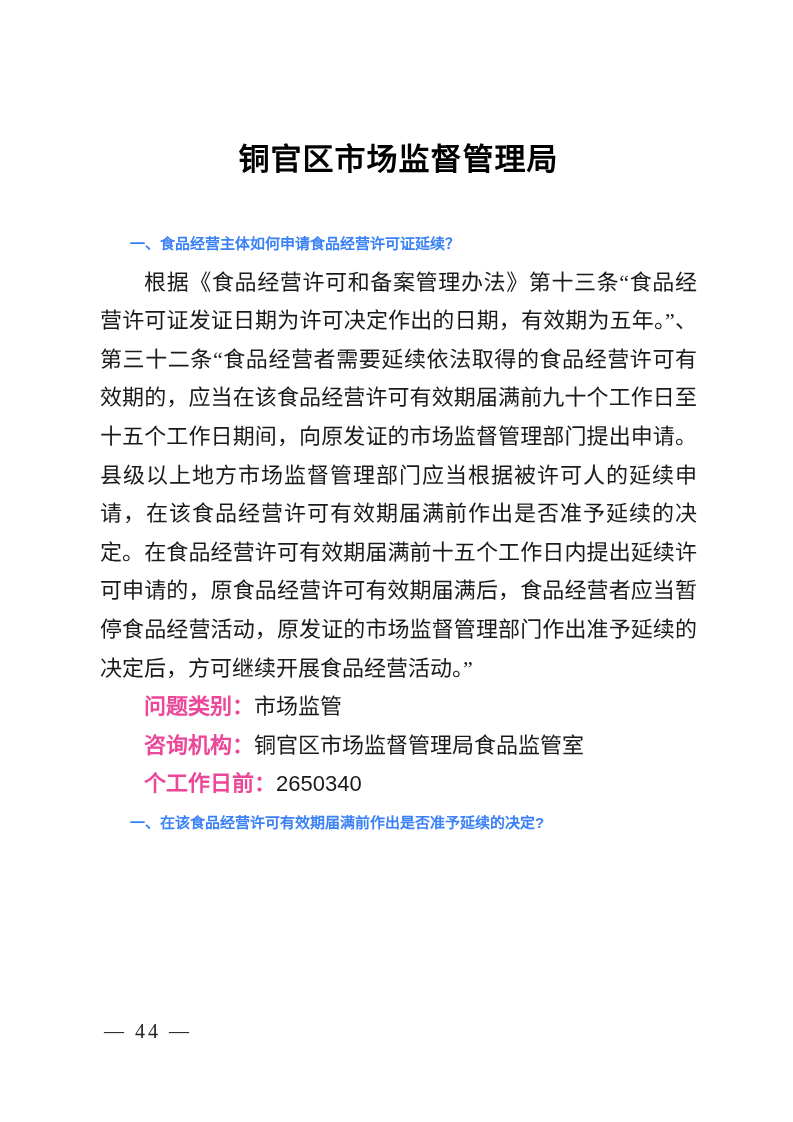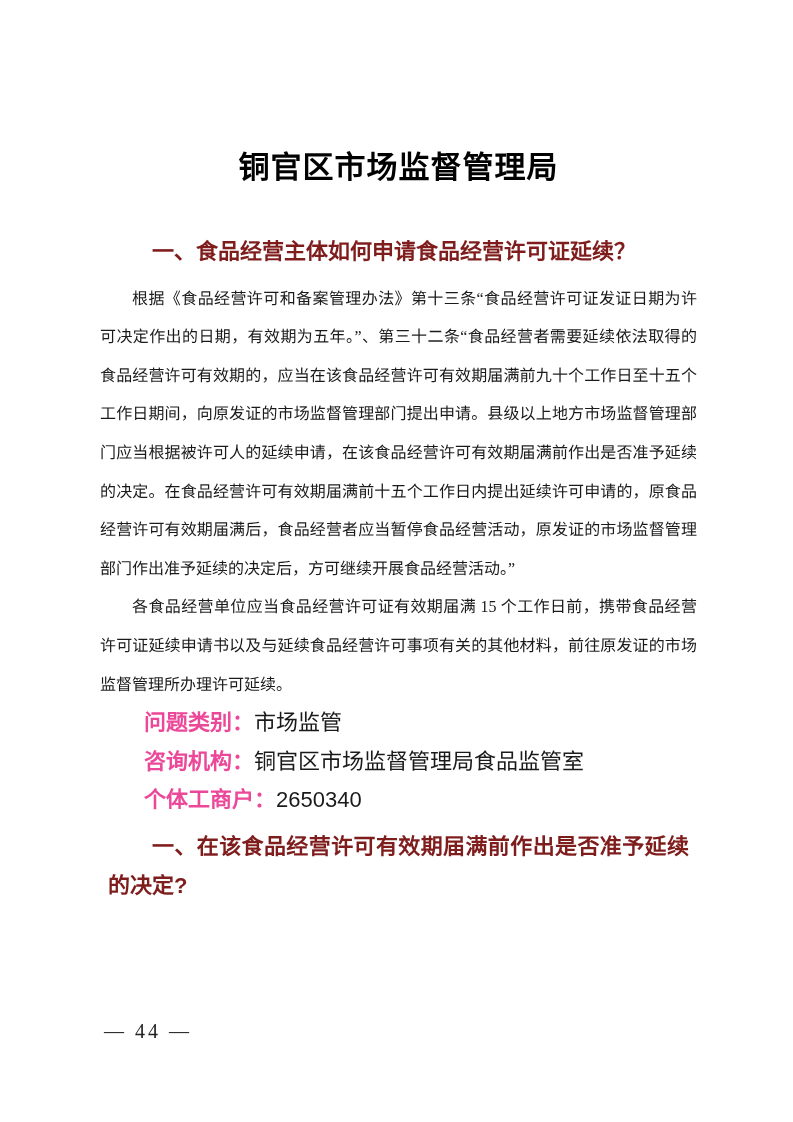--- a/index.html
+++ b/index.html
@@ -11,49 +11,49 @@
     position: relative;
     width: 793px;
     height: 1122px;
     background: #ffffff;
     color: #151515;
     overflow: hidden;
   }
   .content {
     position: absolute;
     left: 100px;
-    top: 8px;
+    top: 0;
     width: 597px;
   }
   .doc-title {
     margin: 140px 0 45px 0;
     text-align: center;
     font-family: "Liberation Serif", serif;
     font-weight: 700;
     font-size: 31px;
     line-height: 40px;
     letter-spacing: 1px;
     color: #000000;
   }
   .q-heading {
-    margin: 8px;
+    margin: 0;
     font-family: "Liberation Sans", sans-serif;
     font-weight: 700;
-    font-size: 22px;
+    font-size: 15px;
     line-height: 38.6px;
     text-indent: 2em;
     text-align: justify;
     text-justify: inter-ideograph;
     line-break: strict;
-    color: #7f1d1d;
+    color: #3b82f6;
   }
   .para {
     margin: 0;
     font-family: "Liberation Serif", serif;
-    font-size: 16px;
+    font-size: 22px;
     line-height: 38.6px;
     text-indent: 2em;
     text-align: justify;
     text-justify: inter-ideograph;
     line-break: strict;
     color: #1a1a1a;
   }
   .meta-line {
     margin: 0;
     font-size: 22px;
@@ -85,32 +85,31 @@
 
 <div class="page">
   <div class="content">
 
     <h1 class="doc-title">铜官区市场监督管理局</h1>
 
     <h2 class="q-heading">一、食品经营主体如何申请食品经营许可证延续？</h2>
 
     <p class="para">根据《食品经营许可和备案管理办法》第十三条“食品经营许可证发证日期为许可决定作出的日期，有效期为五年。”、第三十二条“食品经营者需要延续依法取得的食品经营许可有效期的，应当在该食品经营许可有效期届满前九十个工作日至十五个工作日期间，向原发证的市场监督管理部门提出申请。县级以上地方市场监督管理部门应当根据被许可人的延续申请，在该食品经营许可有效期届满前作出是否准予延续的决定。在食品经营许可有效期届满前十五个工作日内提出延续许可申请的，原食品经营许可有效期届满后，食品经营者应当暂停食品经营活动，原发证的市场监督管理部门作出准予延续的决定后，方可继续开展食品经营活动。”</p>
 
-    <p class="para">各食品经营单位应当食品经营许可证有效期届满 15 个工作日前，携带食品经营许可证延续申请书以及与延续食品经营许可事项有关的其他材料，前往原发证的市场监督管理所办理许可延续。</p>
 
     <p class="meta-line">
       <span class="meta-label">问题类别：</span><span class="meta-value">市场监管</span>
     </p>
 
     <p class="meta-line">
       <span class="meta-label">咨询机构：</span><span class="meta-value">铜官区市场监督管理局食品监管室</span>
     </p>
 
     <p class="meta-line">
-      <span class="meta-label">个体工商户：</span><span class="meta-value">2650340</span>
+      <span class="meta-label">个工作日前：</span><span class="meta-value">2650340</span>
     </p>
 
     <h2 class="q-heading">一、在该食品经营许可有效期届满前作出是否准予延续的决定?</h2>
 
 
   </div>
 
   <div class="page-number">— 44 —</div>
 </div>
 

